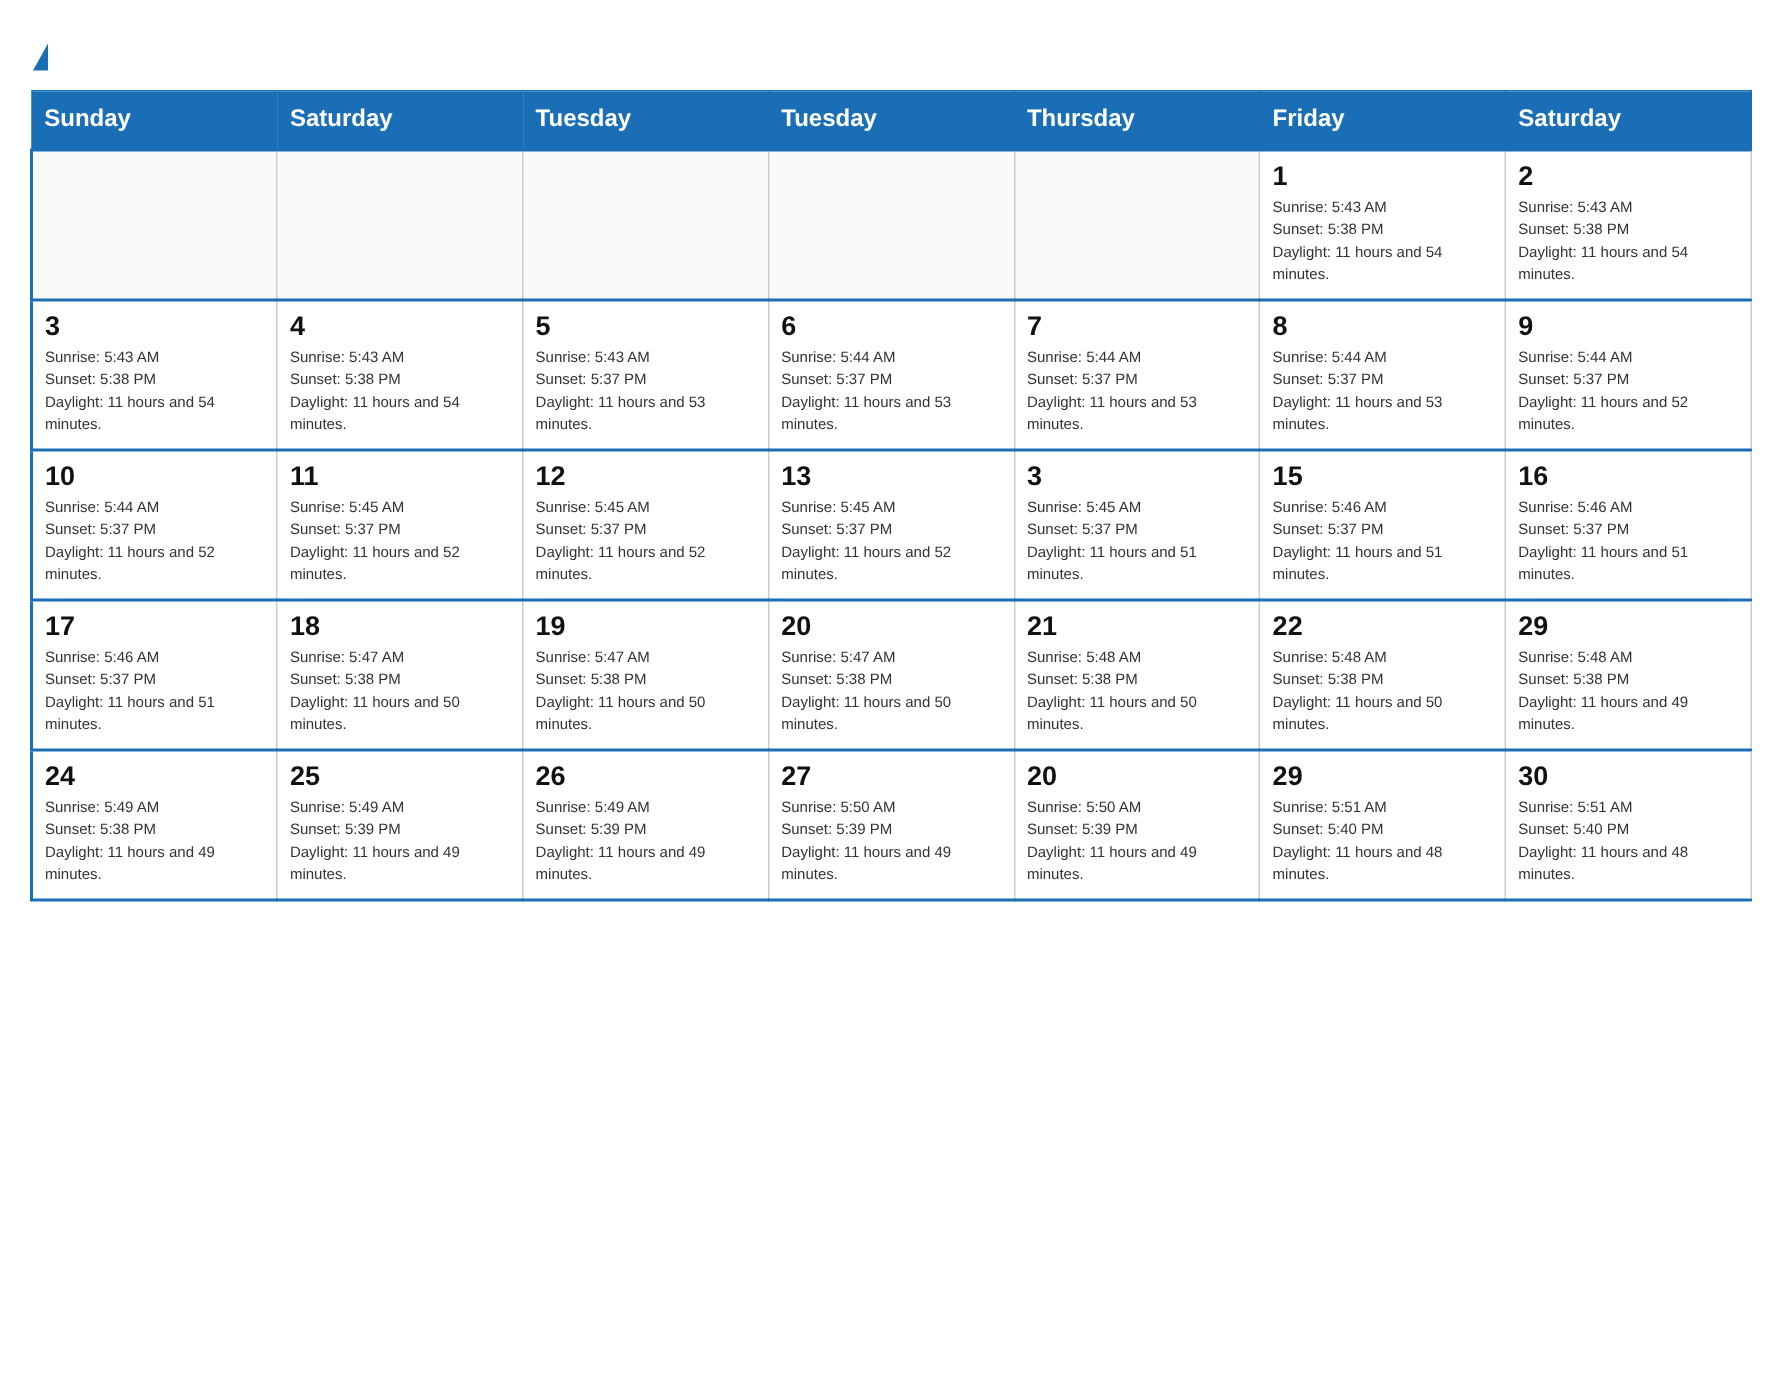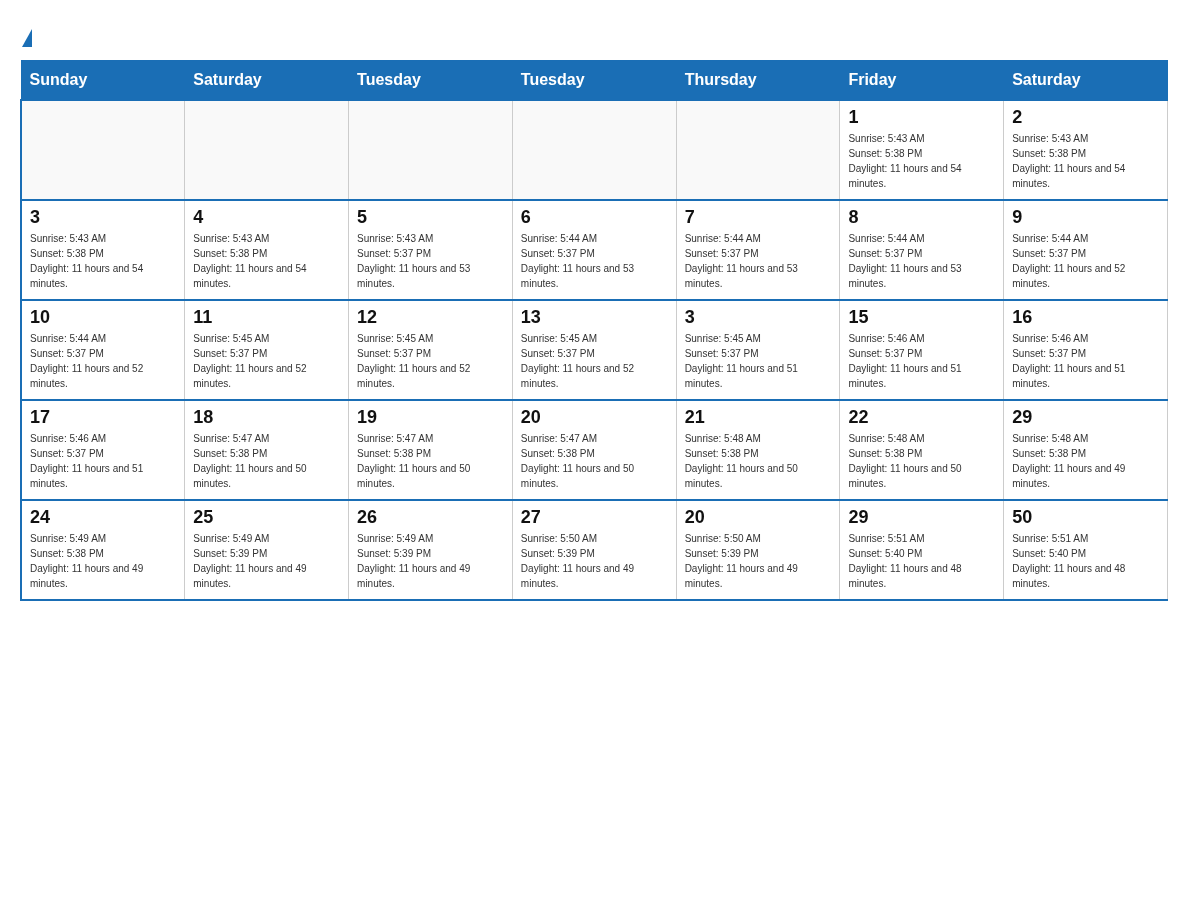--- a/index.html
+++ b/index.html
@@ -254,18 +254,18 @@
         </td>
         <td>
           <span class="day-num">20</span>
           <div class="day-info">Sunrise: 5:50 AM<br>Sunset: 5:39 PM<br>Daylight: 11 hours and 49 minutes.</div>
         </td>
         <td>
           <span class="day-num">29</span>
           <div class="day-info">Sunrise: 5:51 AM<br>Sunset: 5:40 PM<br>Daylight: 11 hours and 48 minutes.</div>
         </td>
         <td>
-          <span class="day-num">50</span>
+          <span class="day-num">30</span>
           <div class="day-info">Sunrise: 5:51 AM<br>Sunset: 5:40 PM<br>Daylight: 11 hours and 48 minutes.</div>
         </td>
       </tr>
     </tbody>
 </table>
 
 </body></html>

